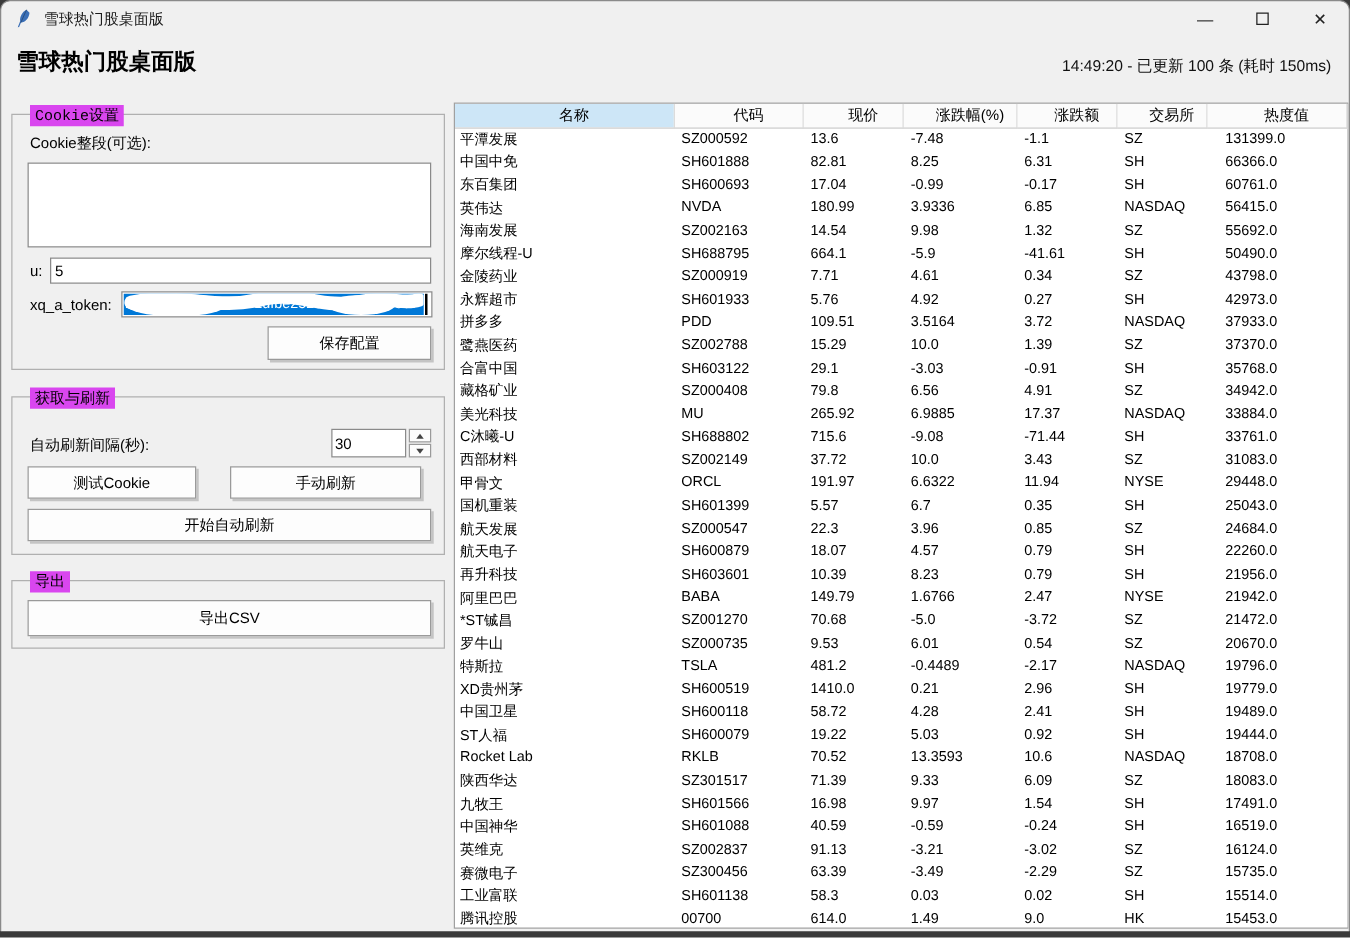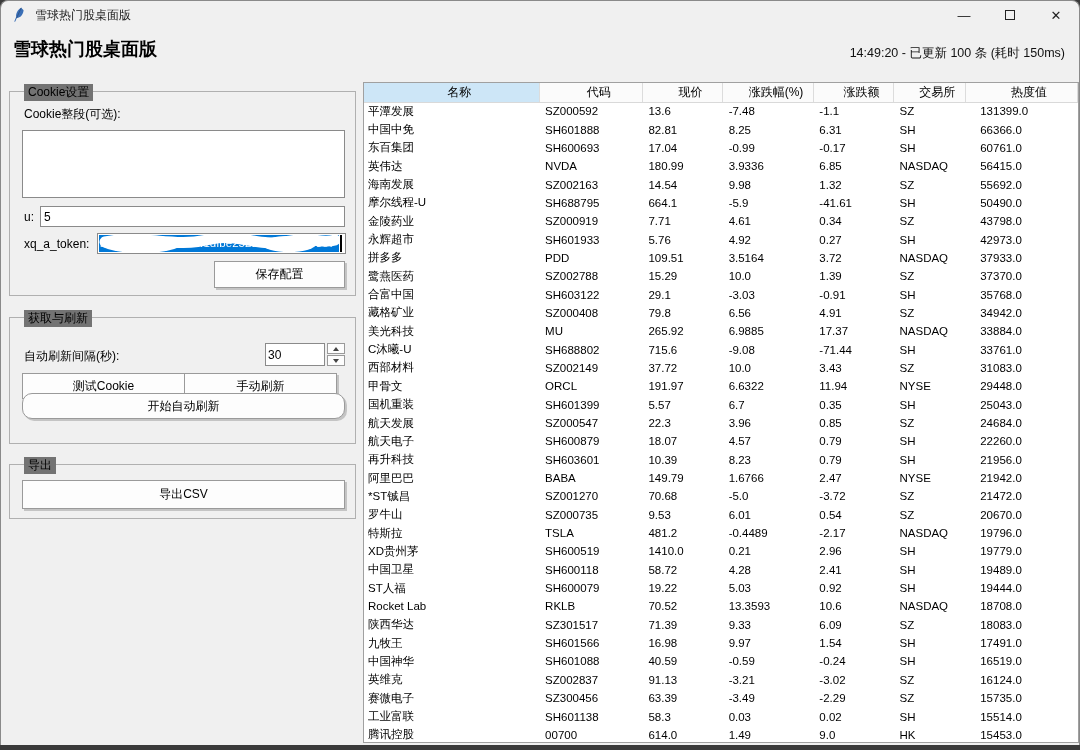--- a/index.html
+++ b/index.html
@@ -20,22 +20,22 @@
   .win-btn { width:46px; height:28px; display:flex; align-items:center; justify-content:center; font-size:13px; color:#222; cursor:default; }
   .maxi-box { width:10px; height:10px; border:1.2px solid #222; }
 
   
   .app-header-title { position:absolute; left:12px; top:36px; font-size:18px; font-weight:bold; color:#000; }
   .status-text { position:absolute; right:14px; top:44px; font-size:12.5px; color:#111; }
 
   
   .groupbox { position:absolute; left:8px; width:347px; border:1px solid #b0b0b0; }
   .groupbox .legend {
-    position:absolute; top:-8px; left:14px; background:#737373; padding:0 4px;
-    font-size:12px; color:#000;
+    position:absolute; top:-8px; left:14px; background:#d946ef; padding:0 4px;
+    font-size:12px; color:#000;font-family:Liberation Mono, monospace;
   }
   .gb-cookie  { top:90px;  height:205px; }
   .gb-refresh { top:316px; height:127px; }
   .gb-export  { top:463px; height:55px; }
 
   .lbl { position:absolute; font-size:12px; color:#000; }
 
   .txtarea {
     position:absolute; left:12px; top:38px; width:323px; height:68px;
     background:#fff; border:1px solid #8a8a8a; resize:none; font-size:12px;
@@ -68,23 +68,23 @@
   #btn-parse { left:12px;  top:169px; width:180px; height:27px; }
   #btn-save  { left:204px; top:169px; width:131px; height:27px; }
 
   #interval-label { left:14px; top:30px; }
   .spin-field { left:255px; top:25px; width:60px; height:23px; padding-right:2px; text-align:left; padding-left:2px; }
   .spin-arrows { position:absolute; left:317px; top:25px; width:18px; height:23px; display:flex; flex-direction:column; justify-content:space-between; }
   .spin-btn { width:18px; height:11px; background:#fdfdfd; border:1px solid #9a9a9a; display:flex; align-items:center; justify-content:center; }
   .tri-up   { width:0; height:0; border-left:3.5px solid transparent; border-right:3.5px solid transparent; border-bottom:4px solid #444; }
   .tri-down { width:0; height:0; border-left:3.5px solid transparent; border-right:3.5px solid transparent; border-top:4px solid #444; }
 
-  #btn-test   { left:12px;  top:55px; width:163px; height:26px; }
+  #btn-test   { left:12px;  top:55px; width:135px; height:26px; }
   #btn-manual { left:174px; top:55px; width:153px; height:26px; }
-  #btn-auto   { left:12px;  top:75px; width:323px; height:26px;border-radius:10px; }
+  #btn-auto   { left:12px;  top:89px; width:323px; height:26px; }
   #btn-csv    { left:12px;  top:15px; width:323px; height:29px; }
 
   
   .table-wrap {
     position:absolute; left:362px; top:81px; width:716px; height:661px;
     background:#fff; border:1px solid #a0a0a0; overflow:hidden;
   }
   table { border-collapse:collapse; table-layout:fixed; width:760px; }
   col.c1{width:166px} col.c2{width:98px} col.c3{width:76px} col.c4{width:86px}
   col.c5{width:76px}  col.c6{width:68px} col.c7{width:106px} col.c8{width:44px}

